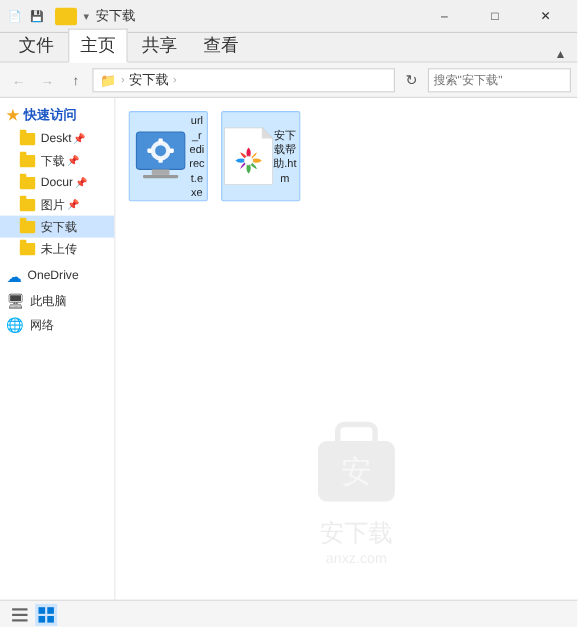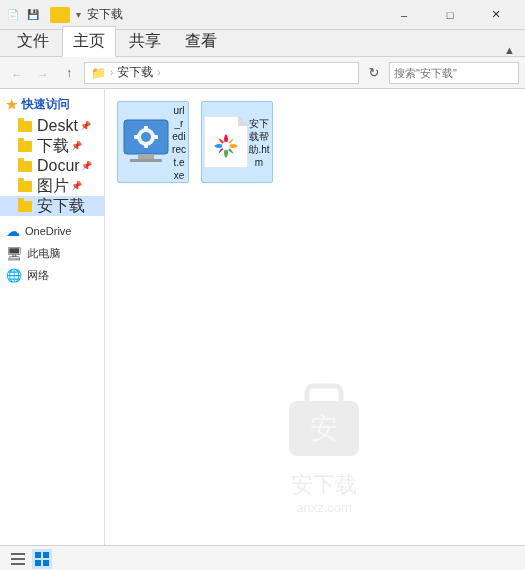--- a/index.html
+++ b/index.html
@@ -212,21 +212,21 @@
       content: '';
       position: absolute;
       top: -3px;
       left: 0;
       width: 6px;
       height: 3px;
       background: #f5c518;
       border-radius: 1px 1px 0 0;
     }
     .sidebar-item-text {
-      font-size: 16px;
+      font-size: 11px;
       white-space: nowrap;
       overflow: hidden;
       text-overflow: ellipsis;
       max-width: 65px;
     }
     .sidebar-item .pin-icon {
       color: #0078d7;
       font-size: 9px;
       margin-left: 2px;
     }
@@ -419,20 +419,24 @@
       <span class="pin-icon">📌</span>
     </div>
     <div class="sidebar-item">
       <div class="folder-icon"></div>
       <span class="sidebar-item-text">图片</span>
       <span class="pin-icon">📌</span>
     </div>
     <div class="sidebar-item selected">
       <div class="folder-icon"></div>
       <span class="sidebar-item-text">安下载</span>
+    </div>
+    <div class="sidebar-item">
+      <div class="folder-icon"></div>
+      <span class="sidebar-item-text">未上传</span>
     </div>
     <div class="sidebar-divider"></div>
     <div class="sidebar-special-item">
       <span class="cloud-icon">☁</span>
       <span>OneDrive</span>
     </div>
     <div class="sidebar-special-item">
       <span class="computer-icon">🖥</span>
       <span>此电脑</span>
     </div>

